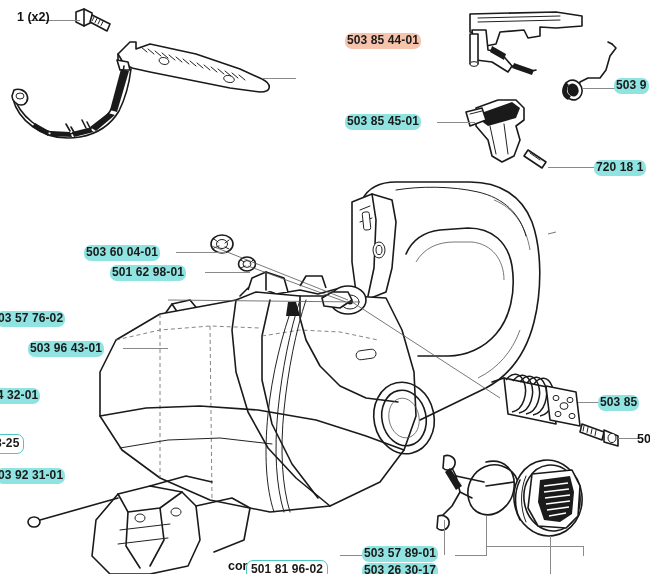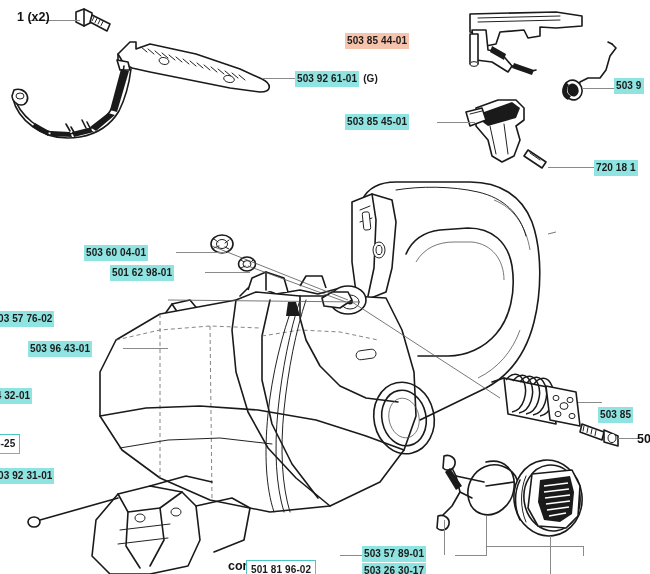--- a/index.html
+++ b/index.html
@@ -10,23 +10,24 @@
   }
   #stage{position:absolute;inset:0;width:650px;height:574px;overflow:hidden;}
 
   
   .leader{position:absolute;background:#8a8a8a;height:1px;}
   .leader.v{width:1px;height:auto;}
 
   
   .lbl{
     position:absolute;white-space:nowrap;
-    font-size:10px;font-weight:700;color:#1a1a1a;
+    font-size:12px;font-weight:700;color:#1a1a1a;
     letter-spacing:.1px;line-height:13px;
     padding:1px 2px 2px 2px;
+    border-radius:7px;
   }
   .lbl.cyan{background:#8fe3e0;}
   .lbl.salmon{background:#f6c3ad;}
   .lbl.box{background:#ffffff;border:1px solid #4cc6c2;padding:2px 4px 3px 4px;}
   .lbl .suffix{background:transparent;padding-left:4px;}
   .plain{
     position:absolute;white-space:nowrap;
     font-size:12.5px;font-weight:700;color:#111;
     font-family:"Liberation Sans", sans-serif;
   }
@@ -302,23 +303,20 @@
   <div class="leader v" style="left:486px; top:516px; height:39px;width:1px;"></div>
   <div class="leader" style="left:455px; top:555px; width:32px;"></div>
   <div class="leader v" style="left:550px; top:536px; height:38px;width:1px;"></div>
   <div class="leader" style="left:487px; top:546px; width:96px;"></div>
   <div class="leader v" style="left:583px; top:546px; height:10px;width:1px;"></div>
 
   <div class="plain" style="left:2px;top:10px;margin-left:15px;">1 (x2)</div>
 
   <div class="lbl salmon" style="left:345px;top:33px;">503 85 44-01</div>
 
-  <div class="lbl" style="left:295px;top:71px;background:transparent;padding:0;">
-    <span class="lbl cyan" style="position:static;display:inline-block;">503 92 61-01</span><span class="suffix">(G)</span>
-  </div>
 
   <div class="lbl cyan" style="left:614px;top:78px;">503 9</div>
 
   <div class="lbl cyan" style="left:345px;top:114px;">503 85 45-01</div>
 
   <div class="lbl cyan" style="left:594px;top:160px;">720 18 1</div>
 
   <div class="lbl cyan" style="left:84px;top:245px;">503 60 04-01</div>
 
   <div class="lbl cyan" style="left:110px;top:265px;">501 62 98-01</div>
@@ -326,21 +324,21 @@
   <div class="lbl cyan" style="left:-4px;top:311px;">03 57 76-02</div>
 
   <div class="lbl cyan" style="left:28px;top:341px;">503 96 43-01</div>
 
   <div class="lbl cyan" style="left:-12px;top:388px;">44 32-01</div>
 
   <div class="lbl box" style="left:-10px;top:434px;">8-25</div>
 
   <div class="lbl cyan" style="left:-4px;top:468px;">03 92 31-01</div>
 
-  <div class="lbl cyan" style="left:598px;top:395px;margin-top:12px;">503 85</div>
+  <div class="lbl cyan" style="left:598px;top:395px;">503 85</div>
 
   <div class="plain" style="left:637px;top:432px;">50</div>
 
   <div class="lbl cyan" style="left:362px;top:546px;">503 57 89-01</div>
 
   <div class="plain" style="left:200px;top:559px;margin-left:28px;">compl</div>
 
   <div class="lbl box" style="left:246px;top:560px;">501 81 96-02</div>
 
   <div class="lbl cyan" style="left:362px;top:563px;">503 26 30-17</div>

